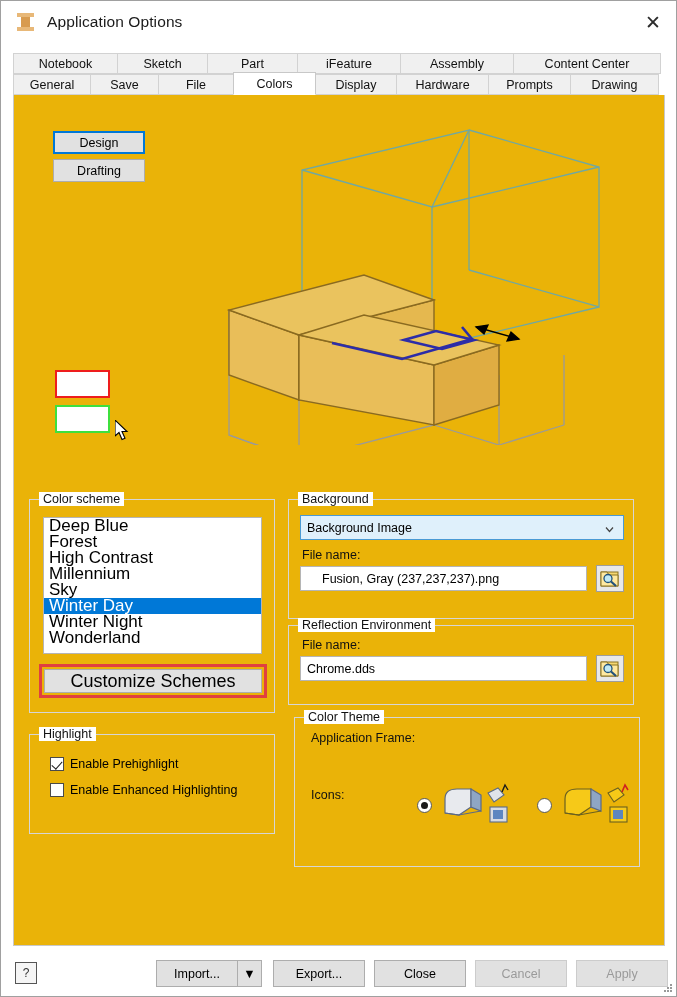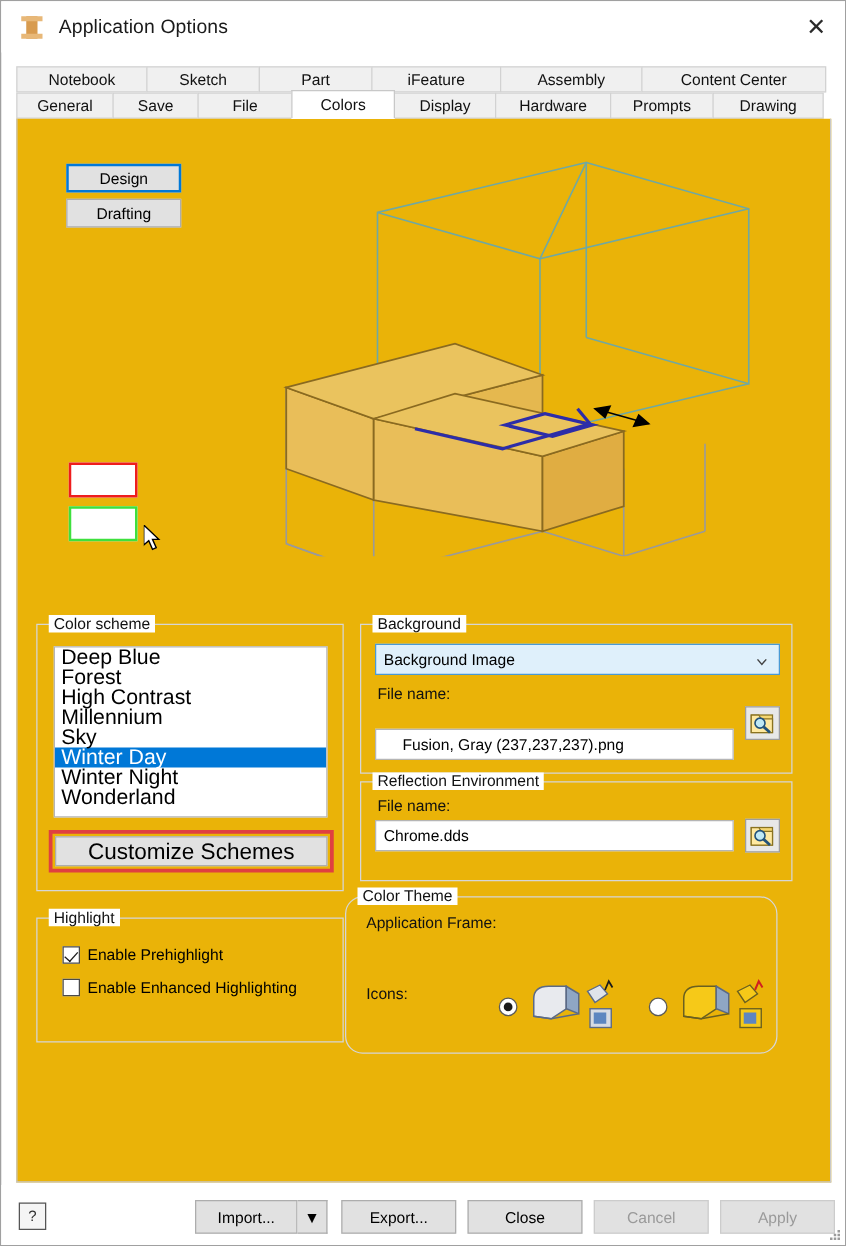--- a/index.html
+++ b/index.html
@@ -120,21 +120,21 @@
   .group > .legend {
     position: absolute; top: -8px; left: 9px;
     background: #ffffff; padding: 0 4px;
     font-size: 12.5px; color: #111;
   }
 
   #grp-colorscheme { left: 15px; top: 404px; width: 246px; height: 214px; }
   #grp-highlight   { left: 15px; top: 639px; width: 246px; height: 100px; }
   #grp-background  { left: 274px; top: 404px; width: 346px; height: 120px; }
   #grp-reflection  { left: 274px; top: 530px; width: 346px; height: 80px; }
-  #grp-colortheme  { left: 262px; top: 622px; width: 346px; height: 126px; border-radius: 14px; }
+  #grp-colortheme  { left: 280px; top: 622px; width: 346px; height: 150px; }
 
   
   .listbox {
     position: absolute; left: 13px; top: 17px; width: 219px; height: 137px;
     background: #ffffff; border: 1px solid #b5b5b5;
     overflow: hidden;
   }
   .listitem {
     height: 16px; line-height: 16px;
     padding-left: 5px; font-size: 17px; color: #000;
@@ -361,21 +361,21 @@
       <div class="legend">Background</div>
       <div class="combo hl" style="left:11px; top:15px; width:324px;">
         <span>Background Image</span>
         <span class="arrow">
           <svg width="9" height="9" viewBox="0 0 9 9">
               <path d="M1 2.5 L4.5 6.5 L8 2.5" stroke="#444" stroke-width="1.2" fill="none"></path>
             </svg>
         </span>
       </div>
       <div class="smalllabel" style="left:13px; top:48px;">File name:</div>
-      <div class="textfield" style="left:11px; top:83px; width:287px;padding-left:21px;">Fusion, Gray (237,237,237).png</div>
+      <div class="textfield" style="left:11px; top:66px; width:287px;padding-left:21px;">Fusion, Gray (237,237,237).png</div>
       <div class="browsebtn" style="left:307px; top:65px;">
         <svg width="20" height="18" viewBox="0 0 20 18">
           <rect x="1" y="2" width="17" height="14" fill="#f5d772" stroke="#8a7320" stroke-width="1"></rect>
           <path d="M1 2 L7 2 L9 5 L18 5 L18 16 L1 16 Z" fill="#ffe9a0" stroke="#8a7320" stroke-width="1"></path>
           <circle cx="8" cy="8.5" r="4" fill="#bfe9f5" stroke="#22527a" stroke-width="1.3"></circle>
           <path d="M11 11.5 L16 16" stroke="#22527a" stroke-width="2.2"></path>
         </svg>
       </div>
     </div>
 

